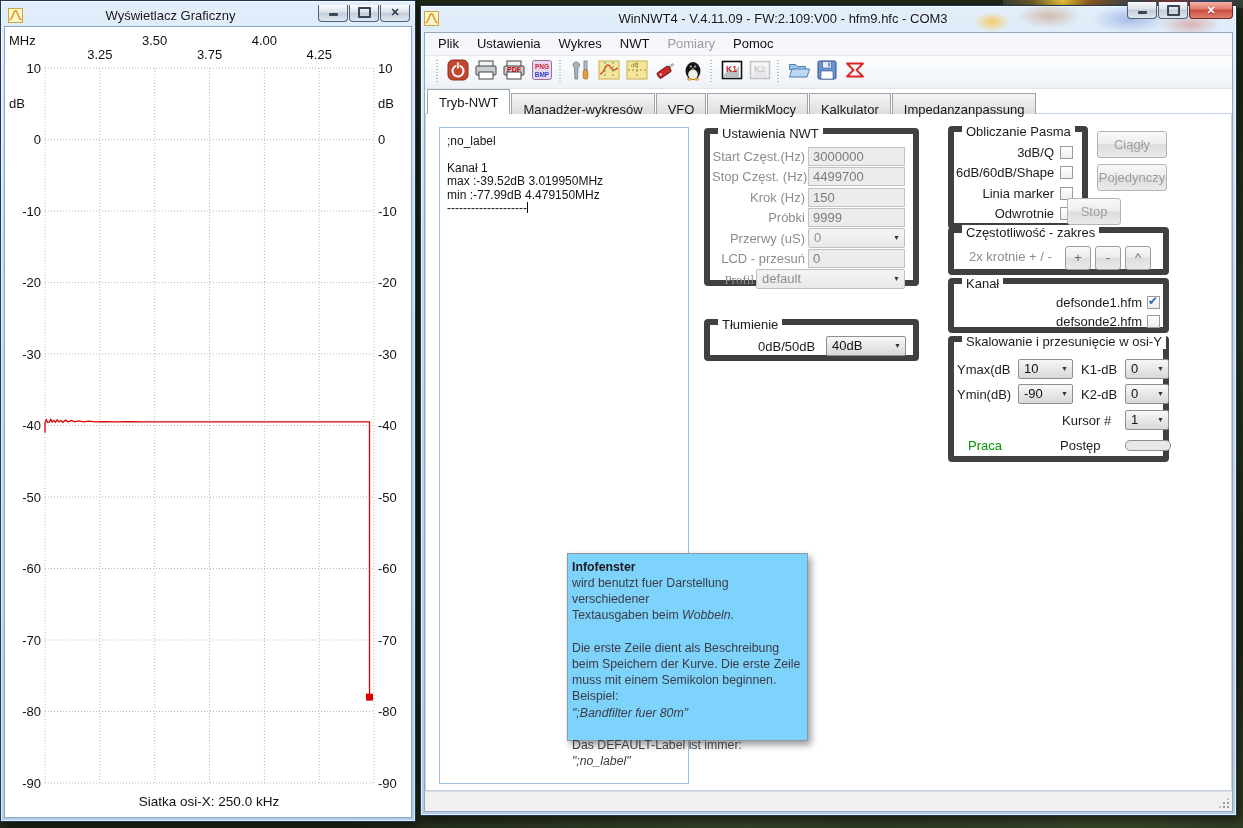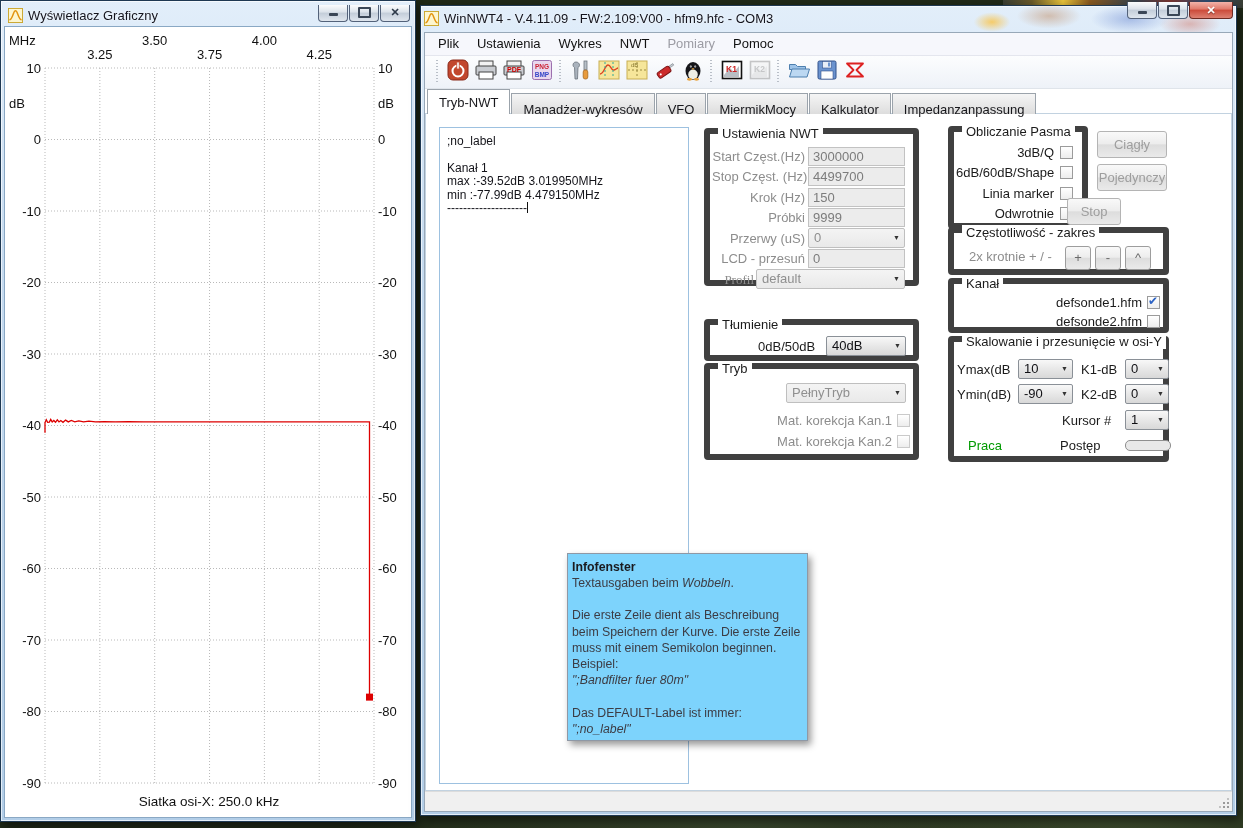--- a/index.html
+++ b/index.html
@@ -13,21 +13,21 @@
       #202a18;
   }
   .desktop-deco{position:absolute;top:0;right:0;height:8px;width:240px;
     background:linear-gradient(90deg,#3a3f35 0%,#6a5a2a 12%,#e8c33a 25%,#8a5a20 36%,#35424e 55%,#7a3530 70%,#2e4a6e 85%,#3a3f35 100%);}
   
   .aero{position:absolute;box-sizing:border-box;border:1px solid #1e3852;
     background:linear-gradient(180deg,#e2eefa 0%,#c6dbf0 30%,#b2cde7 100%);
     box-shadow:inset 0 0 0 1px rgba(255,255,255,.65), 3px 4px 10px rgba(0,0,0,.55);
     padding:3px;}
   .titlebar{height:22px;display:flex;align-items:center;gap:5px;padding:0 2px 0 4px;font-size:13px;color:#14141d;}
-  .titlebar .ttext{flex:1;white-space:nowrap;overflow:hidden;text-shadow:0 0 3px rgba(255,255,255,.9);}
+  .titlebar .ttext{flex:1;white-space:nowrap;overflow:hidden;text-shadow:0 0 3px rgba(255,255,255,.9);text-align:center;}
   .appicon{width:15px;height:15px;display:inline-block;flex:0 0 auto;}
   .wbtns{display:flex;gap:1px;margin-top:-4px;}
   .wb{box-sizing:border-box;width:30px;height:17px;border:1px solid #53627a;border-top:none;
     border-radius:0 0 4px 4px;display:flex;align-items:center;justify-content:center;
     background:linear-gradient(#fbfcfd,#dbe2ea 45%,#c3cdd9 50%,#dfe6ee);cursor:default;}
   .wb.close7{width:44px;background:linear-gradient(#f3b3a9,#e1796a 45%,#cb4a39 50%,#dd8172);border-color:#6e2a22;}
   .g-min{width:9px;height:3px;background:#3a4656;border-radius:1px;margin-top:4px;}
   .g-max{width:9px;height:7px;border:2px solid #3a4656;border-radius:1px;}
   .g-x{font-size:11px;font-weight:bold;color:#2e3a4a;line-height:1;}
   .close7 .g-x{color:#fff;text-shadow:0 1px 1px rgba(0,0,0,.4);}
@@ -379,31 +379,20 @@
 
       <div class="gbox" style="left:278px;top:205px;width:215px;height:42px">
         <span class="gtitle">Tłumienie</span>
         <span class="flabel dark" style="left:48px;top:14px">0dB/50dB</span>
         <span class="combo" style="left:116px;top:11px;width:80px">
           <span>40dB</span>
             <span class="arr">▼</span>
         </span>
       </div>
 
-      <div class="gbox" style="left:278px;top:249px;width:215px;height:97px">
-        <span class="gtitle">Tryb</span>
-        <span class="combo dis" style="left:76px;top:14px;width:120px">
-          <span>PełnyTryb</span>
-            <span class="arr">▼</span>
-        </span>
-        <span class="flabel right" style="left:40px;top:44px;width:142px">Mat. korekcja Kan.1</span>
-        <span class="cb dis" style="left:187px;top:45px"></span>
-        <span class="flabel right" style="left:40px;top:65px;width:142px">Mat. korekcja Kan.2</span>
-        <span class="cb dis" style="left:187px;top:66px"></span>
-      </div>
 
       <div class="gbox" style="left:522px;top:12px;width:140px;height:103px">
         <span class="gtitle">Obliczanie Pasma</span>
         <div id="band-rows">
             <span class="flabel dark right" style="left: 2px; top: 13px; width: 98px;">3dB/Q</span>
             <span class="cb" style="left: 106px; top: 14px;"></span>
             <span class="flabel dark right" style="left: 2px; top: 33.5px; width: 98px;">6dB/60dB/Shape</span>
             <span class="cb" style="left: 106px; top: 34.5px;"></span>
             <span class="flabel dark right" style="left: 2px; top: 54px; width: 98px;">Linia marker</span>
             <span class="cb" style="left: 106px; top: 55px;"></span>
@@ -461,20 +450,21 @@
             <span class="arr">▼</span>
           </span>
         <span class="flabel status-green" style="left:14px;top:96px">Praca</span>
         <span class="flabel dark" style="left:106px;top:96px">Postęp</span>
         <span class="pbar" style="left:171px;top:98px;width:46px"><span class="pfill" id="pfill" style="width: 100%;"></span></span>
       </div>
 
       <div class="tooltip">
         <div class="tt-title">Infofenster</div>
         <div id="tt-lines">
+            <div><span>wird benutzt fuer Darstellung verschiedener</span></div>
             <div><span>Textausgaben beim </span><i>Wobbeln</i><span>.</span></div>
             <div>&nbsp;</div>
             <div><span>Die erste Zeile dient als Beschreibung</span></div>
             <div><span>beim Speichern der Kurve. Die erste Zeile</span></div>
             <div><span>muss mit einem Semikolon beginnen.</span></div>
             <div><span>Beispiel:</span></div>
             <div><i>";Bandfilter fuer 80m"</i></div>
             <div>&nbsp;</div>
             <div><span>Das DEFAULT-Label ist immer:</span></div>
             <div><i>";no_label"</i></div>

